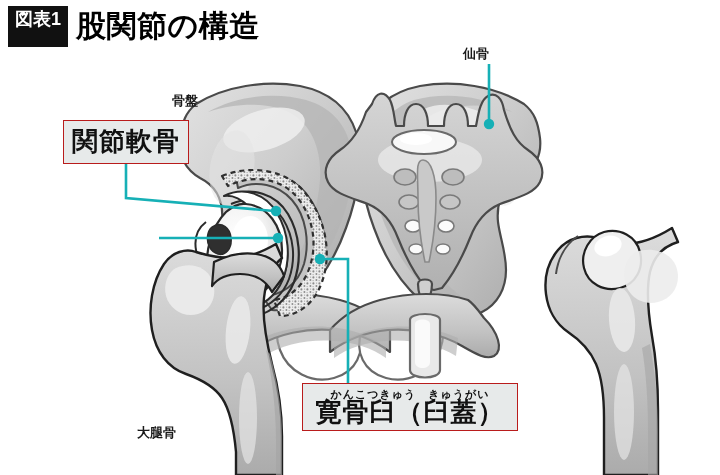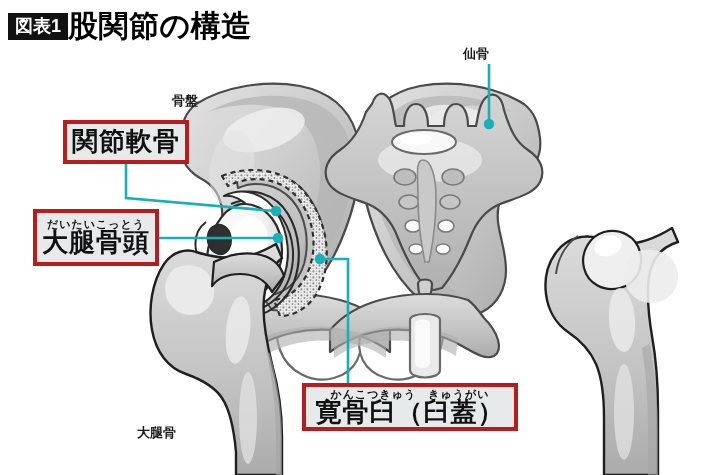--- a/index.html
+++ b/index.html
@@ -4,33 +4,33 @@
 <style>
   html,body{margin:0;padding:0;background:#ffffff;}
   body{
     width:720px;height:475px;position:relative;overflow:hidden;
     font-family:"Liberation Sans","DejaVu Sans",sans-serif;
     color:#000;
   }
   #stage{position:absolute;inset:0;background:#fff;}
 
   
-  .title-row{position:absolute;left:8px;top:6px;display:flex;align-items:center;}
+  .title-row{position:absolute;left:8px;top:6px;display:flex;gap:8px;}
   .fig-badge{
     background:#111;color:#fff;font-weight:bold;font-size:18px;line-height:1;
     padding:4px 7px 5px 7px;letter-spacing:0px;white-space:nowrap;
   }
   .title-text{font-size:30px;font-weight:bold;letter-spacing:0.5px;white-space:nowrap;}
 
   
   .plain-label{position:absolute;font-size:13px;font-weight:bold;white-space:nowrap;color:#1a1a1a;}
 
   
   .box-label{
-    position:absolute;background:#e7eaea;border:4px solid #b91c1c;
+    position:absolute;background:#e7eaea;border:1px solid #b91c1c;
     box-sizing:border-box;display:flex;flex-direction:column;
     align-items:center;justify-content:center;color:#111;
   }
   .box-main{font-size:26px;font-weight:bold;line-height:1.05;white-space:nowrap;letter-spacing:1px;}
   .box-furi{font-size:11px;font-weight:bold;line-height:1.1;white-space:nowrap;letter-spacing:1px;margin-bottom:-1px;}
 
   
   #art,#leads{position:absolute;left:0;top:0;width:720px;height:475px;}
   #leads{pointer-events:none;}
 </style>
@@ -234,23 +234,19 @@
   </svg>
 
   <div class="plain-label" style="left:172px;top:92px;">骨盤</div>
   <div class="plain-label" style="left:463px;top:45px;">仙骨</div>
   <div class="plain-label" style="left:137px;top:424px;">大腿骨</div>
 
   <div class="box-label" style="left:63px;top:120px;width:126px;height:44px;">
     <span class="box-main">関節軟骨</span>
   </div>
 
-  <div class="box-label" style="left:33px;top:209px;width:126px;height:57px;">
-    <span class="box-furi">だいたいこっとう</span>
-    <span class="box-main">大腿骨頭</span>
-  </div>
 
   <div class="box-label" style="left:302px;top:383px;width:216px;height:48px;">
     <span class="box-furi">かんこつきゅう　きゅうがい</span>
     <span class="box-main">寛骨臼（臼蓋）</span>
   </div>
 
 </div>
 
 </body></html>

